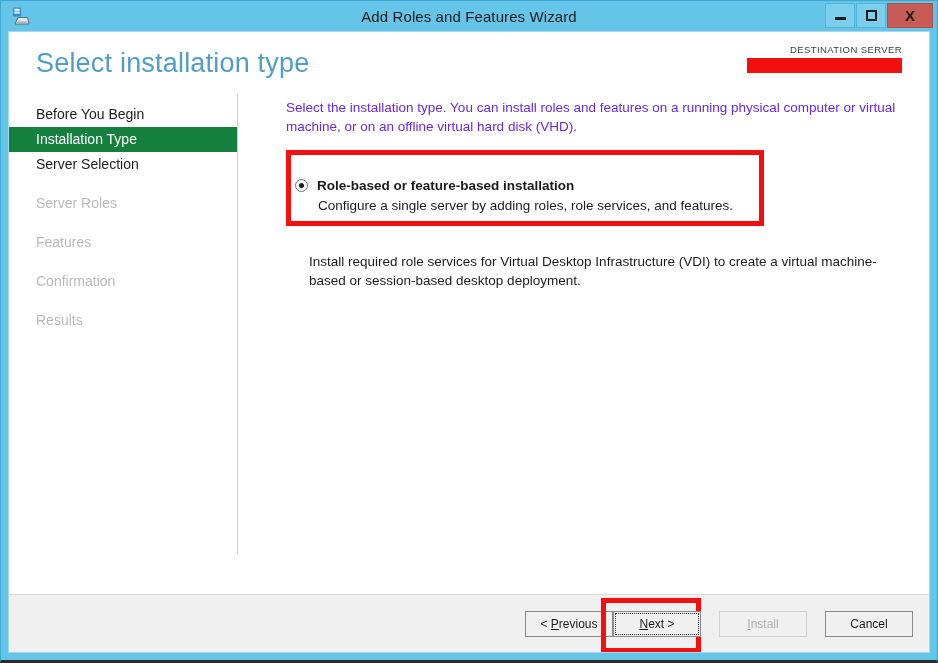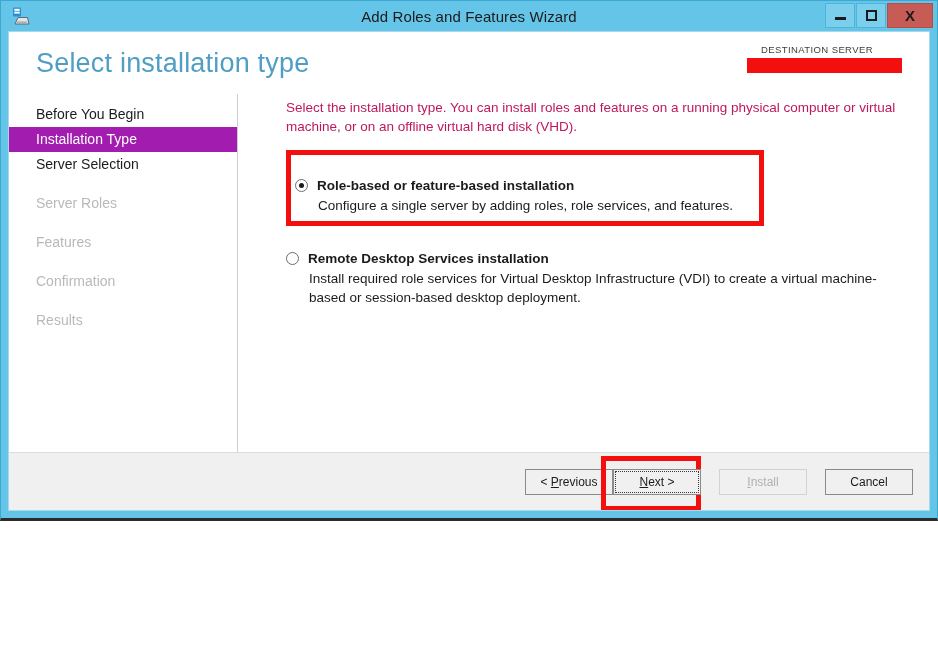--- a/index.html
+++ b/index.html
@@ -9,21 +9,21 @@
     height: 663px;
     background: #ffffff;
     font-family: "Liberation Sans", sans-serif;
     overflow: hidden;
   }
 
   
   #window {
     position: relative;
     width: 938px;
-    height: 521px;
+    height: 663px;
     background: #64C5E8;
     border: 1px solid #3aa8d0;
     border-bottom: 3px solid #2b2b2b;
     display: flex;
     flex-direction: column;
   }
 
   
   #titlebar {
     position: relative;
@@ -103,21 +103,21 @@
     font-size: 27px;
     color: #4f9ec4;
     font-weight: normal;
     font-family: "Liberation Sans", sans-serif;
     letter-spacing: .2px;
   }
   #dest-server {
     position: absolute;
     right: 27px;
     top: 12px;
-    text-align: center;
+    text-align: right;
     width: 170px;
   }
   #dest-server-label {
     font-size: 9.5px;
     letter-spacing: .4px;
     color: #3d3d3d;
     font-family: "Liberation Sans", sans-serif;
     white-space: nowrap;
   }
   #dest-server-redaction {
@@ -154,39 +154,39 @@
     height: 25px;
     line-height: 25px;
     padding-left: 27px;
     font-size: 14px;
     color: #1b1b1b;
     font-family: "Liberation Sans", sans-serif;
     cursor: default;
     white-space: nowrap;
   }
   .nav-item.selected {
-    background: #a21caf;
+    background: #15803d;
     color: #ffffff;
   }
   .nav-item.disabled {
     color: #b9b9b9;
     margin-top: 14px;
   }
 
   #content {
     flex: 1 1 auto;
     padding: 4px 24px 0 25px;
     position: relative;
     min-width: 0;
   }
 
   #intro {
     font-size: 13.5px;
     line-height: 19px;
-    color: #be185d;
+    color: #6d28d9;
     font-family: "Liberation Sans", sans-serif;
     max-width: 648px;
   }
 
   .option-block {
     position: relative;
     margin-top: 18px;
     padding: 6px 0 6px 0;
   }
   .option-block.highlighted {
@@ -356,24 +356,20 @@
 
         <div class="option-block highlighted">
           <div class="option-head">
             <span class="radio checked"></span>
             <span class="option-title">Role-based or feature-based installation</span>
           </div>
           <div class="option-desc">Configure a single server by adding roles, role services, and features.</div>
         </div>
 
         <div class="option-block">
-          <div class="option-head">
-            <span class="radio"></span>
-            <span class="option-title">Remote Desktop Services installation</span>
-          </div>
           <div class="option-desc">Install required role services for Virtual Desktop Infrastructure (VDI) to create a virtual machine-based or session-based desktop deployment.</div>
         </div>
 
       </div>
     </div>
 
     <div id="footer">
 
       <div class="btn">
         <span>&lt; <u>P</u>revious</span>

